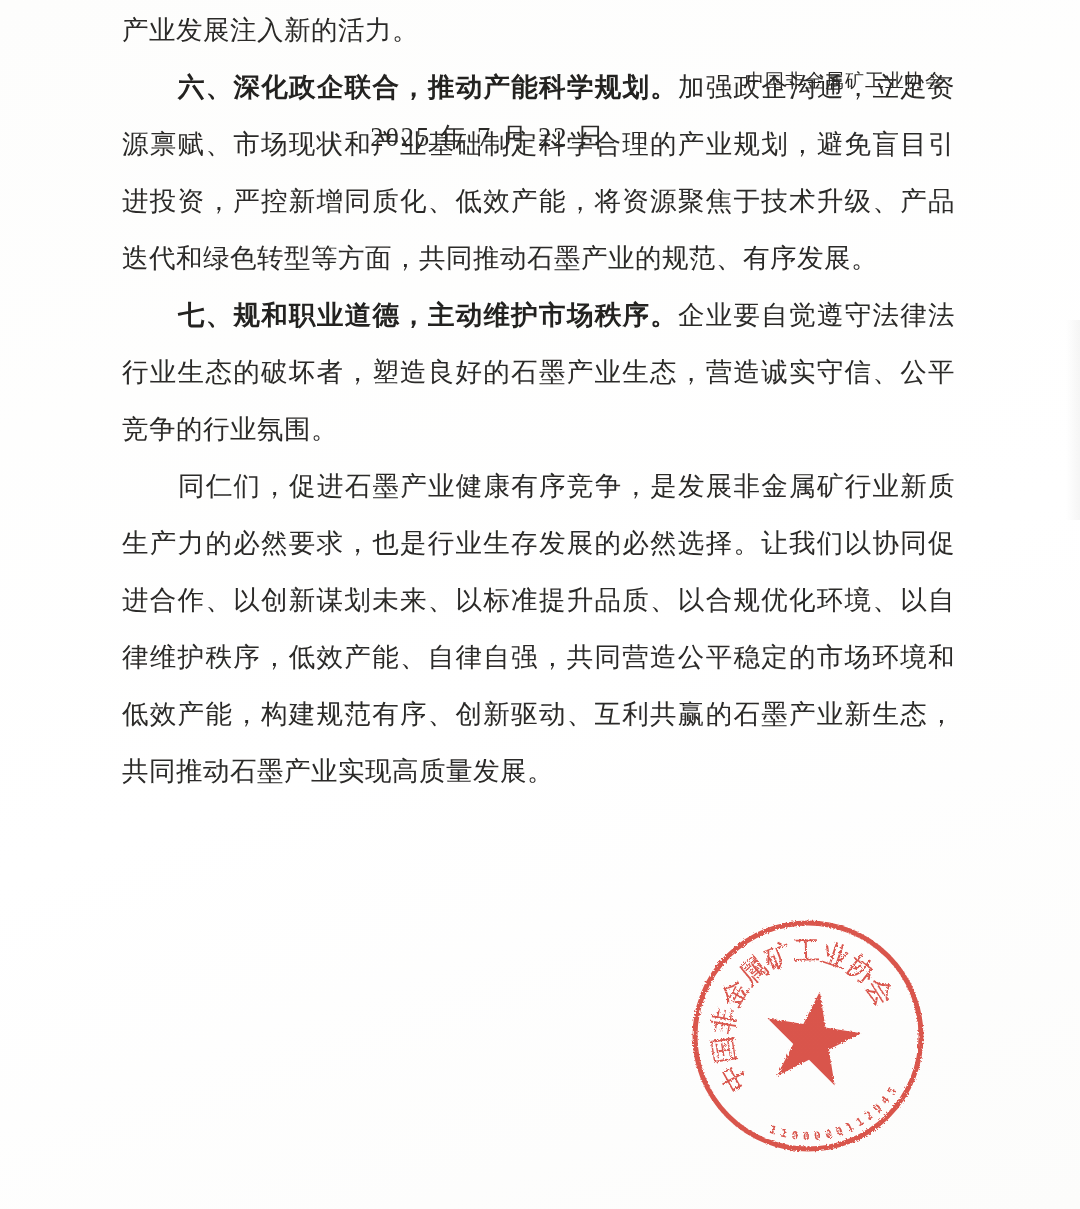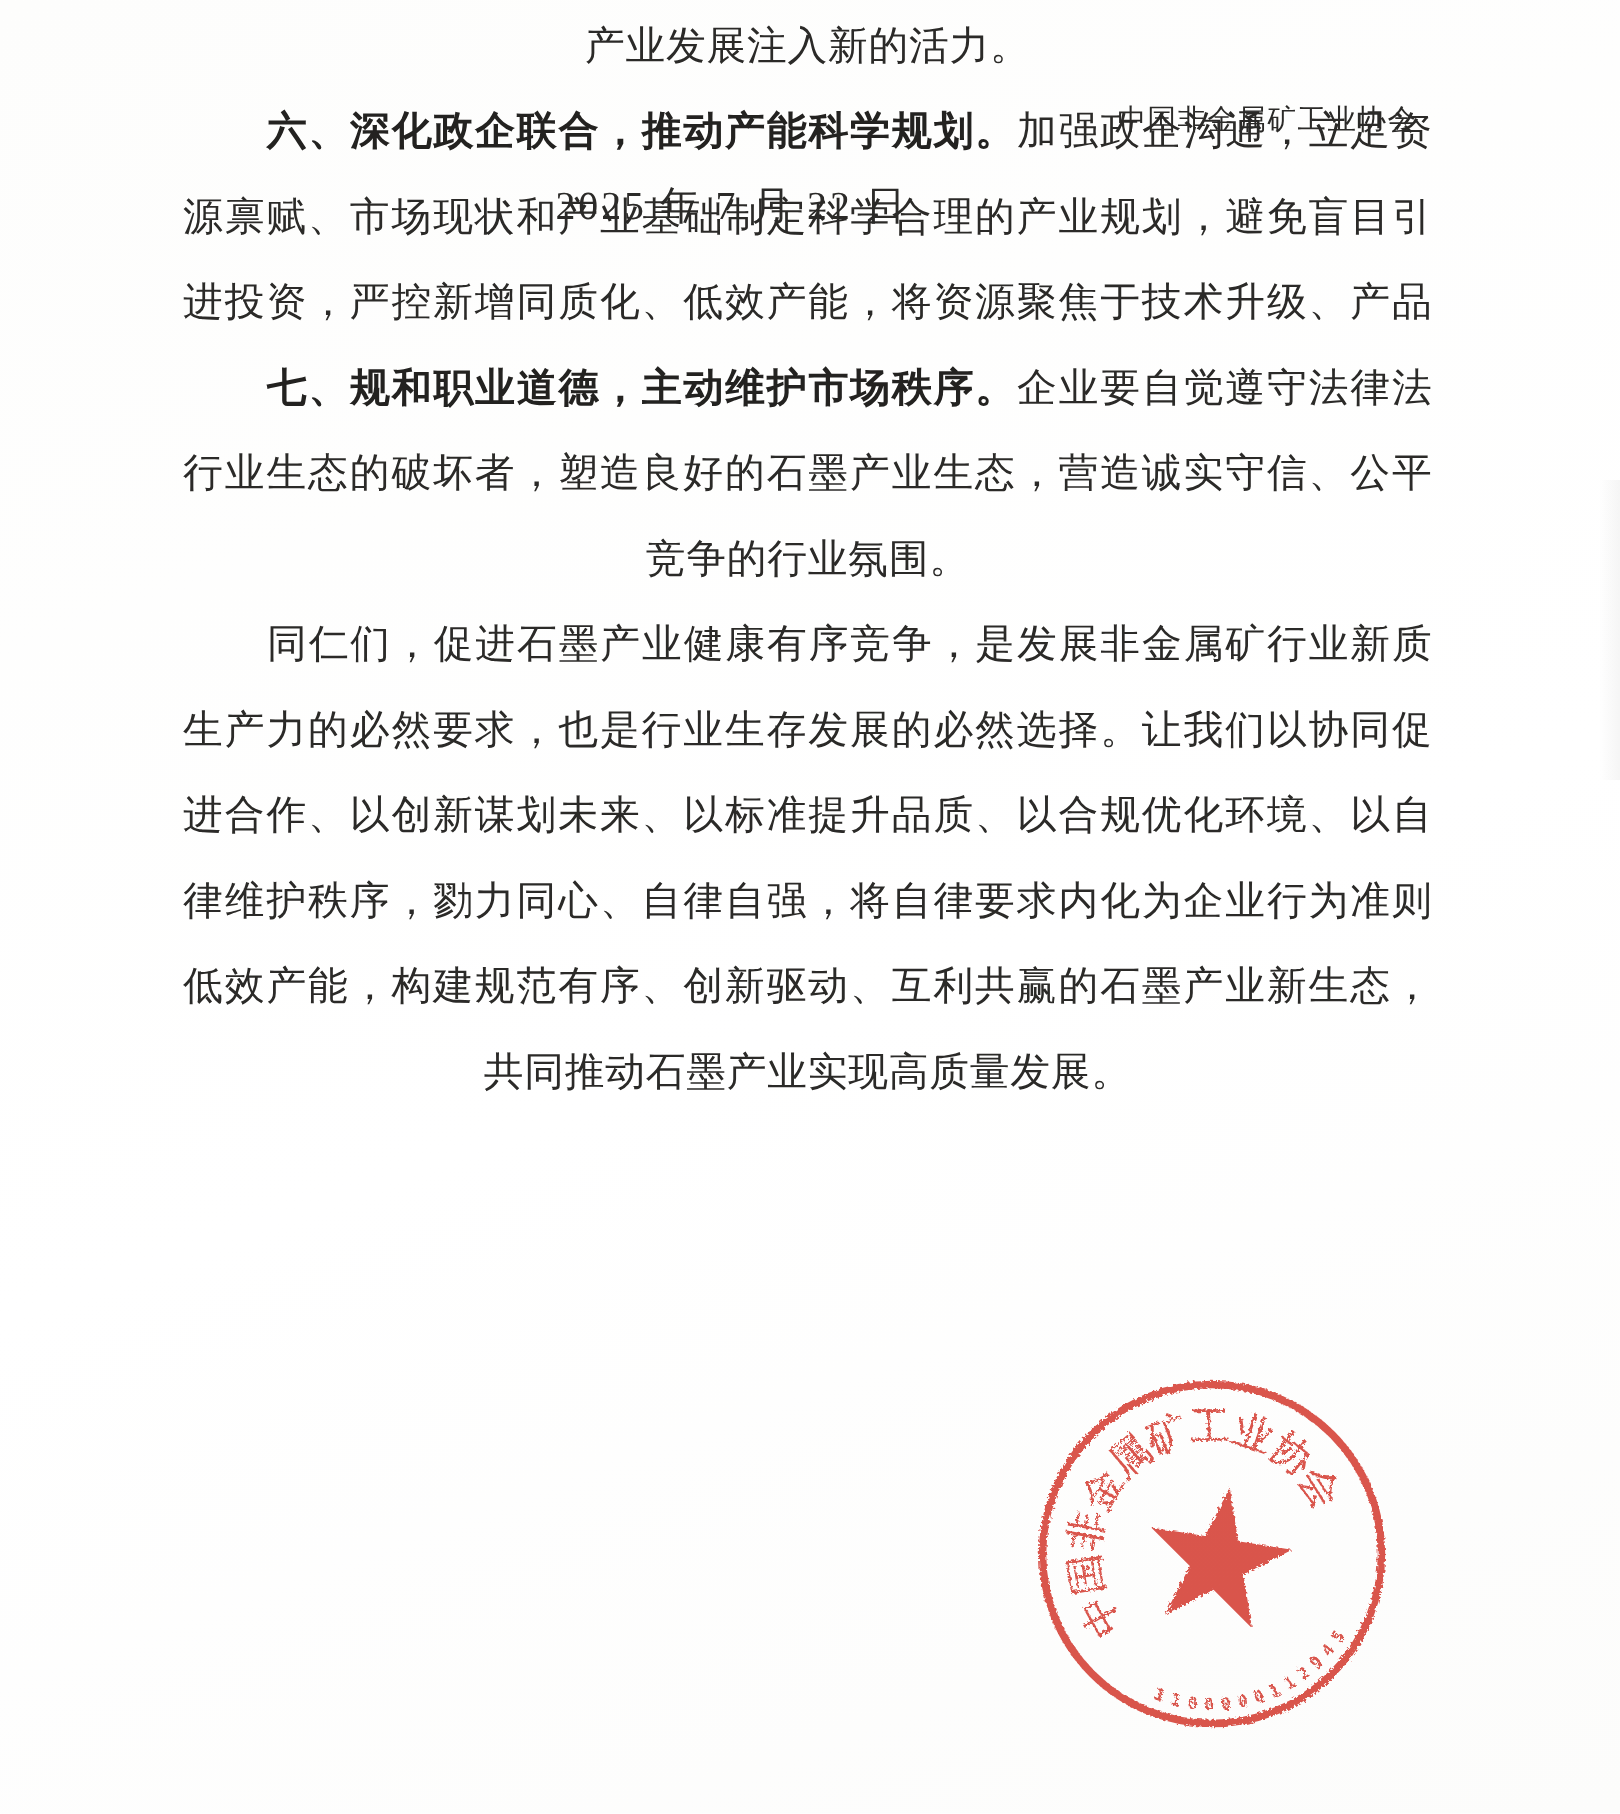--- a/index.html
+++ b/index.html
@@ -20,21 +20,21 @@
     padding-top: 2px;
     box-sizing: border-box;
   }
   .line {
     padding-left: 122px;
     padding-right: 125px;
     font-size: 26.5px;
     line-height: 57px;
     letter-spacing: 0.5px;
     white-space: nowrap;
-    text-align: center;
+    text-align: left;
   }
   .line.fill {
     text-align: justify;
     text-align-last: justify;
   }
   .line.indent { padding-left: 178px; }
   .line b { font-weight: 700; color: #232220; }
   .sig-org {
     margin-top: 52px;
     padding-right: 135px;
@@ -90,27 +90,28 @@
 </head>
 <body style="color: rgb(43, 42, 40);">
 
 <div class="page">
 
   <div class="doc-body">
       <div class="line">产业发展注入新的活力。</div>
       <div class="line fill indent"><b>六、深化政企联合，推动产能科学规划。</b>加强政企沟通，立足资</div>
       <div class="line fill">源禀赋、市场现状和产业基础制定科学合理的产业规划，避免盲目引</div>
       <div class="line fill">进投资，严控新增同质化、低效产能，将资源聚焦于技术升级、产品</div>
+      <div class="line">迭代和绿色转型等方面，共同推动石墨产业的规范、有序发展。</div>
       <div class="line fill indent"><b>七、规和职业道德，主动维护市场秩序。</b>企业要自觉遵守法律法</div>
       <div class="line fill">行业生态的破坏者，塑造良好的石墨产业生态，营造诚实守信、公平</div>
       <div class="line">竞争的行业氛围。</div>
       <div class="line fill indent">同仁们，促进石墨产业健康有序竞争，是发展非金属矿行业新质</div>
       <div class="line fill">生产力的必然要求，也是行业生存发展的必然选择。让我们以协同促</div>
       <div class="line fill">进合作、以创新谋划未来、以标准提升品质、以合规优化环境、以自</div>
-      <div class="line fill">律维护秩序，勠力同心、自律自强，将自律要求内化为企业行为准则</div>
+      <div class="line fill">律维护秩序，低效产能、自律自强，共同营造公平稳定的市场环境和</div>
       <div class="line fill">低效产能，构建规范有序、创新驱动、互利共赢的石墨产业新生态，</div>
       <div class="line">共同推动石墨产业实现高质量发展。</div>
     </div>
 
   <div class="sig-org">中国非金属矿工业协会</div>
 
   <div class="sig-date">2025 年 7 月 22 日</div>
 
   <div class="seal">
     <svg viewBox="-130 -130 260 260" width="260" height="260" xmlns="http://www.w3.org/2000/svg">

